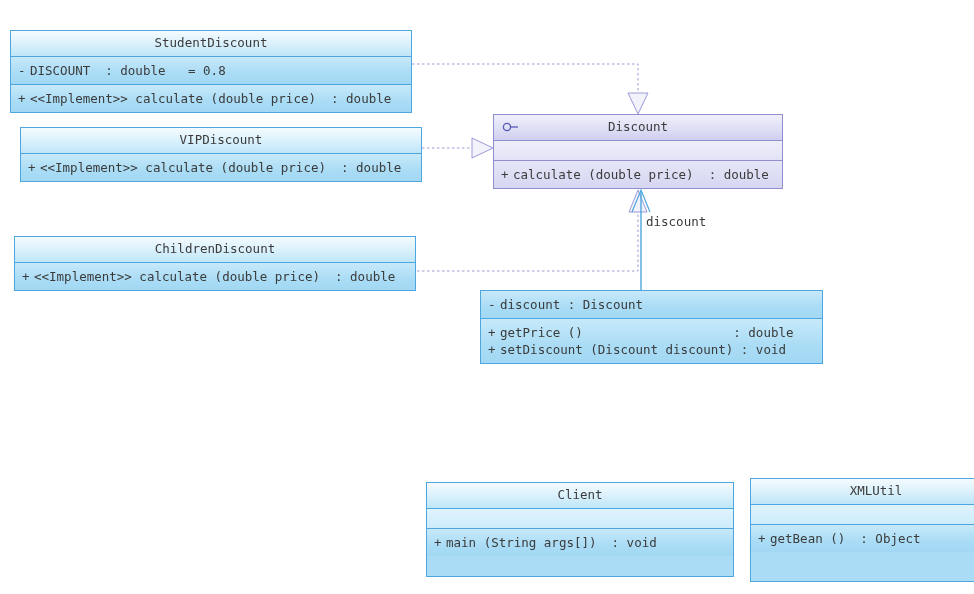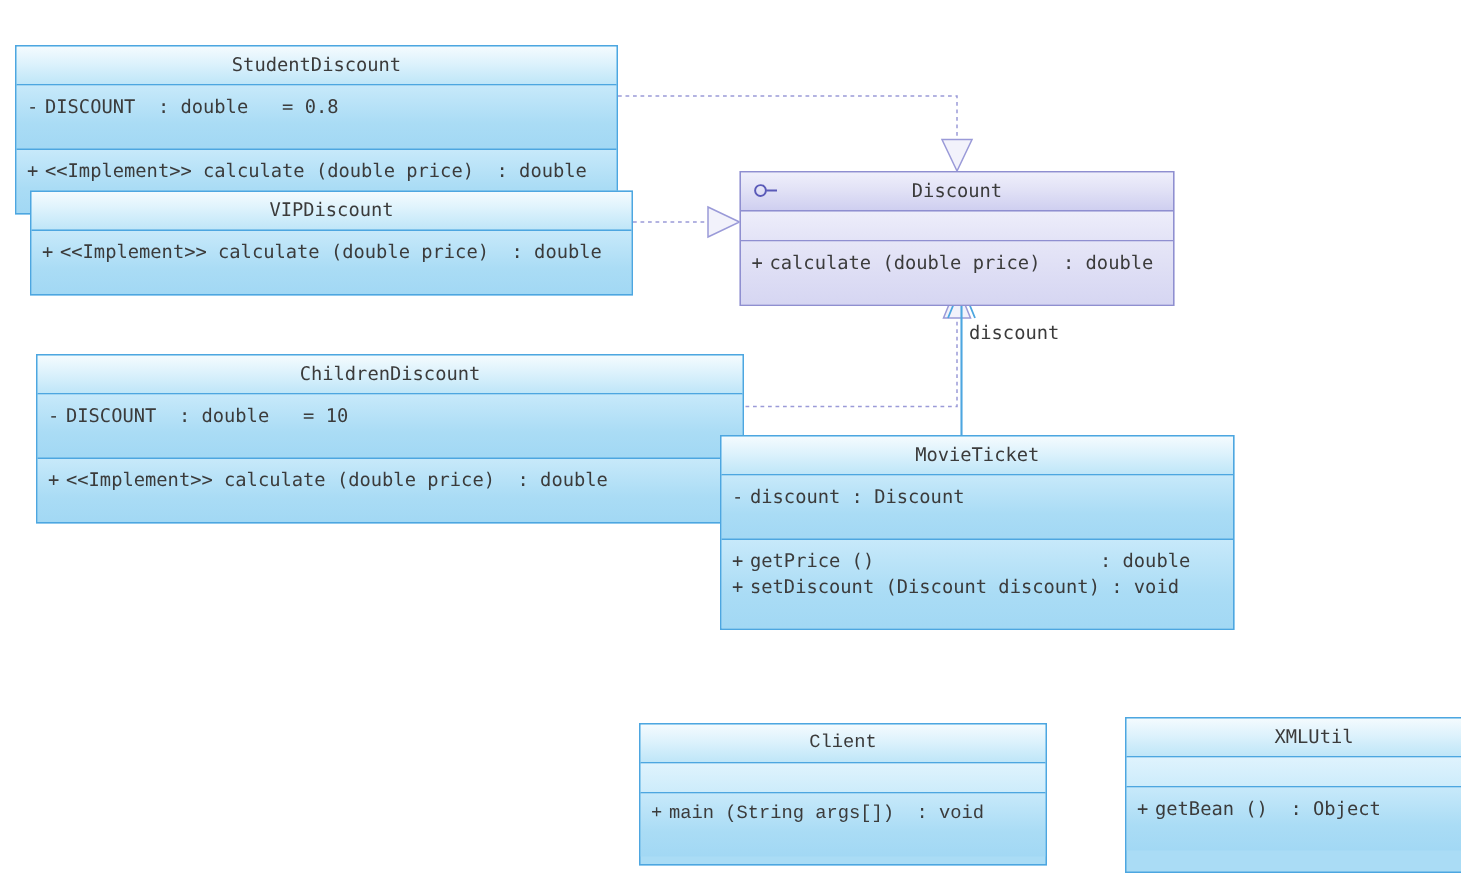--- a/index.html
+++ b/index.html
@@ -49,21 +49,21 @@
 
   .uml .title {
     text-align: center;
     background: linear-gradient(to bottom, #f4fbfe 0%, #ddf2fc 45%, #bfe6f8 100%);
     padding: 6px 4px 6px 4px;
     font-size: 12.5px;
     white-space: nowrap;
   }
   .uml .attrs, .uml .ops {
     background: linear-gradient(to bottom, #c7e9fa 0%, #aadcf5 60%, #a2d8f4 100%);
-    padding: 5px 0 20px 0;
+    padding: 5px 0 5px 0;
   }
   .uml .empty {
     background: linear-gradient(to bottom, #dff3fd 0%, #cdecfb 100%);
     min-height: 20px;
   }
   .row {
     white-space: pre;
     padding: 1px 6px 1px 7px;
     font-size: 12.5px;
     line-height: 15px;
@@ -144,56 +144,52 @@
     </div>
   </div>
 
   <div class="uml" style="left:20px; top:127px; width:402px;">
     <div class="sect title">VIPDiscount</div>
     <div class="sect ops">
       <div class="row"><span class="vis">+</span><span>&lt;&lt;Implement&gt;&gt; calculate (double price)  : double</span></div>
     </div>
   </div>
 
-  <div class="uml" style="left:24px; top:236px; width:472px;">
+  <div class="uml" style="left:14px; top:236px; width:402px;">
     <div class="sect title">ChildrenDiscount</div>
-    <div class="sect attrs">
-      <div class="row"><span class="vis">-</span><span>DISCOUNT  : double   = 10</span></div>
-    </div>
     <div class="sect ops">
       <div class="row"><span class="vis">+</span><span>&lt;&lt;Implement&gt;&gt; calculate (double price)  : double</span></div>
     </div>
   </div>
 
   <div class="uml iface" style="left:493px; top:114px; width:290px;">
     <div class="sect title">
       <svg class="lollipop" viewBox="0 0 22 10">
         <circle cx="5" cy="5" r="3.6" fill="none" stroke="#5a5ab8" stroke-width="1.3"></circle>
         <line x1="8.8" y1="5" x2="16" y2="5" stroke="#5a5ab8" stroke-width="1.3"></line>
       </svg>
       <span>Discount</span>
     </div>
     <div class="sect empty"></div>
     <div class="sect ops">
       <div class="row"><span class="vis">+</span><span>calculate (double price)  : double</span></div>
     </div>
   </div>
 
   <div class="uml" style="left:480px; top:290px; width:343px;">
-    <div class="sect title">MovieTicket</div>
     <div class="sect attrs">
       <div class="row"><span class="vis">-</span><span>discount : Discount</span></div>
     </div>
     <div class="sect ops">
       <div class="row"><span class="vis">+</span><span>getPrice ()                    : double</span></div>
       <div class="row"><span class="vis">+</span><span>setDiscount (Discount discount) : void</span></div>
     </div>
   </div>
 
-  <div class="uml" style="left:426px; top:482px; width:272px; height:95px;font-family:Liberation Mono, monospace;">
+  <div class="uml" style="left:426px; top:482px; width:308px; height:95px;">
     <div class="sect title">Client</div>
     <div class="sect empty"></div>
     <div class="sect ops">
       <div class="row"><span class="vis">+</span><span>main (String args[])  : void</span></div>
     </div>
   </div>
 
   <div class="uml" style="left:750px; top:478px; width:252px; height:104px;">
     <div class="sect title">XMLUtil</div>
     <div class="sect empty"></div>

